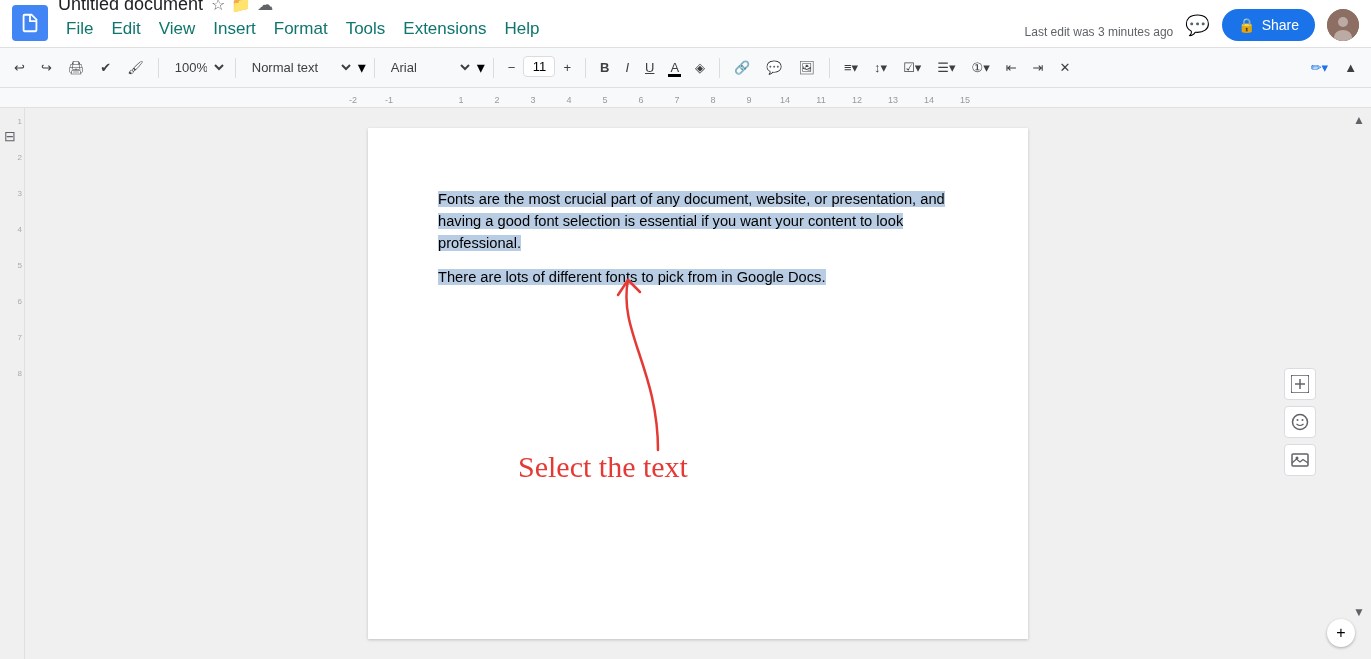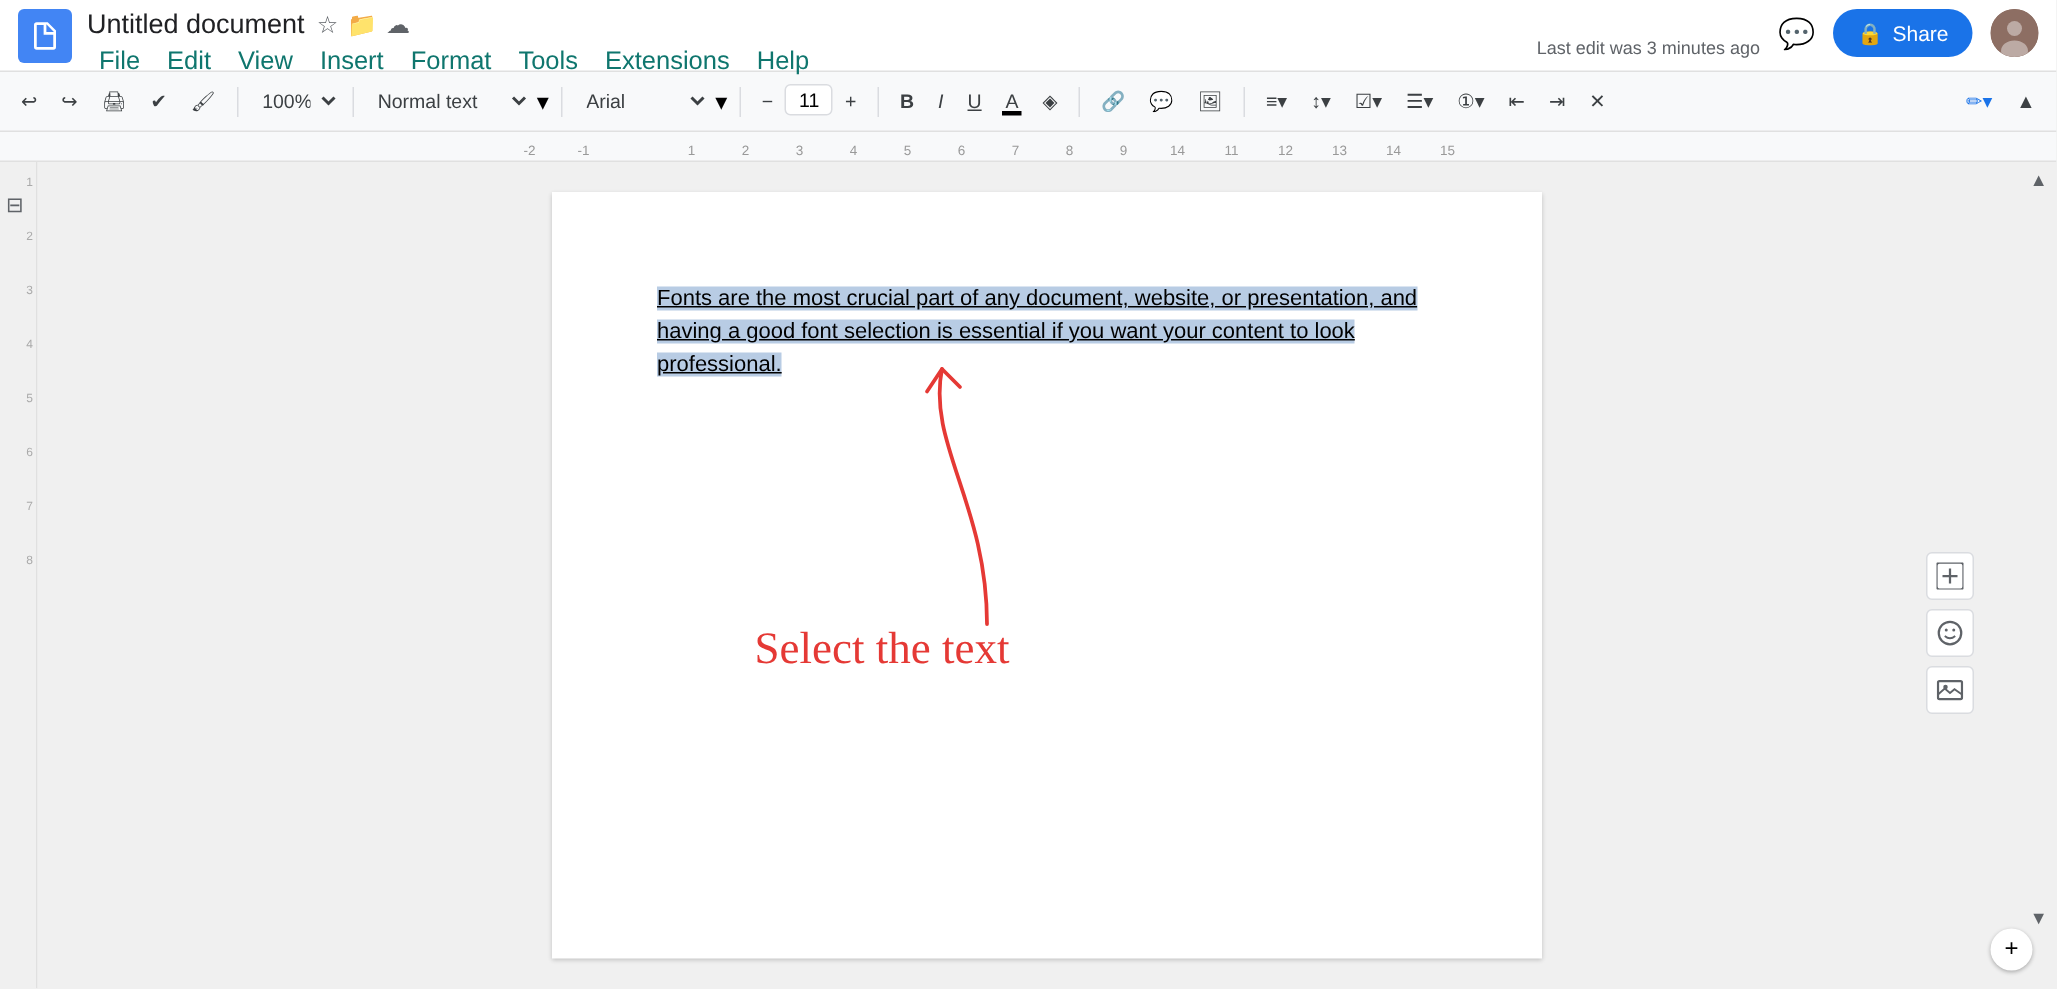--- a/index.html
+++ b/index.html
@@ -1,21 +1,21 @@
 <!DOCTYPE html>
 <html><head>
   <meta charset="utf-8">
   <style>
     * { box-sizing: border-box; margin: 0; padding: 0; }
     body { font-family: Arial, sans-serif; background: #f0f0f0; overflow: hidden; width: 1371px; height: 659px; }
 
     
     .title-bar {
       display: flex;
-      align-items: flex-start;
+      align-items: flex-end;
       background: #fff;
       padding: 6px 12px;
       height: 48px;
       border-bottom: 1px solid #e0e0e0;
     }
     .doc-icon {
       width: 36px; height: 36px;
       background: #4285f4;
       border-radius: 4px;
       display: flex; align-items: center; justify-content: center;
@@ -129,21 +129,20 @@
       position: relative;
     }
 
     .page {
       background: #fff;
       width: 660px;
       min-height: 500px;
       box-shadow: 0 1px 3px rgba(0,0,0,0.2);
       position: relative;
       padding: 60px 70px;
-      text-decoration: underline;
     }
 
     .selected-text {
       background: #b8cce4;
       display: inline;
     }
 
     .paragraph {
       font-size: 11pt;
       font-family: Arial, sans-serif;
@@ -335,33 +334,36 @@
     </div>
   </div>
 
   <div class="content-scroll">
     <div class="page">
 
       <p class="paragraph">
         <span class="selected-text">Fonts are the most crucial part of any document, website, or presentation, and having a good font selection is essential if you want your content to look professional.</span>
       </p>
 
+      <p class="paragraph">
+        <span class="selected-text">There are lots of different fonts to pick from in Google Docs.</span>
+      </p>
 
 
 
       <div style="position:relative; height:220px;">
 
         <svg width="120" height="200" style="position:absolute; left:160px; top:-30px;">
 
           <path d="M 60 180 C 60 100, 20 60, 30 10" stroke="#e53935" stroke-width="2.5" fill="none" stroke-linecap="round"></path>
 
           <path d="M 30 10 L 20 25 M 30 10 L 42 22" stroke="#e53935" stroke-width="2.5" fill="none" stroke-linecap="round"></path>
         </svg>
 
-        <div style="position:absolute; left:65px; top:150px; font-size:30px; color:#e53935; font-family: cursive, 'Comic Sans MS';">Select the text</div>
+        <div style="position:absolute; left:80px; top:150px; font-size:30px; color:#e53935; font-family: cursive, 'Comic Sans MS';">Select the text</div>
       </div>
 
     </div>
 
     <div style="position:absolute; right:55px; top:260px; display:flex; flex-direction:column; gap:6px;">
       <button class="right-panel-btn">
         <svg width="18" height="18" viewBox="0 0 18 18">
           <rect x="0" y="0" width="18" height="18" rx="2" fill="none" stroke="#5f6368" stroke-width="1.5"></rect>
           <line x1="9" y1="4" x2="9" y2="14" stroke="#5f6368" stroke-width="1.5"></line>
           <line x1="4" y1="9" x2="14" y2="9" stroke="#5f6368" stroke-width="1.5"></line>

